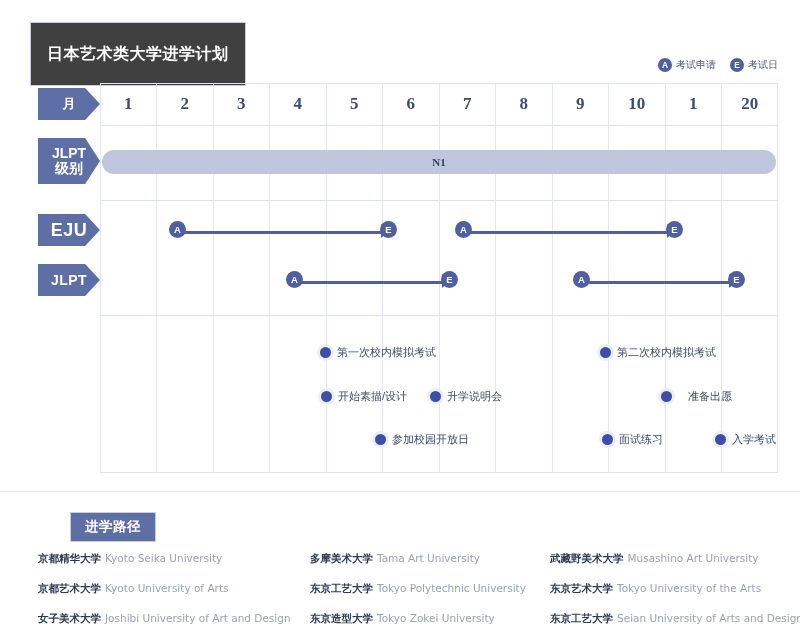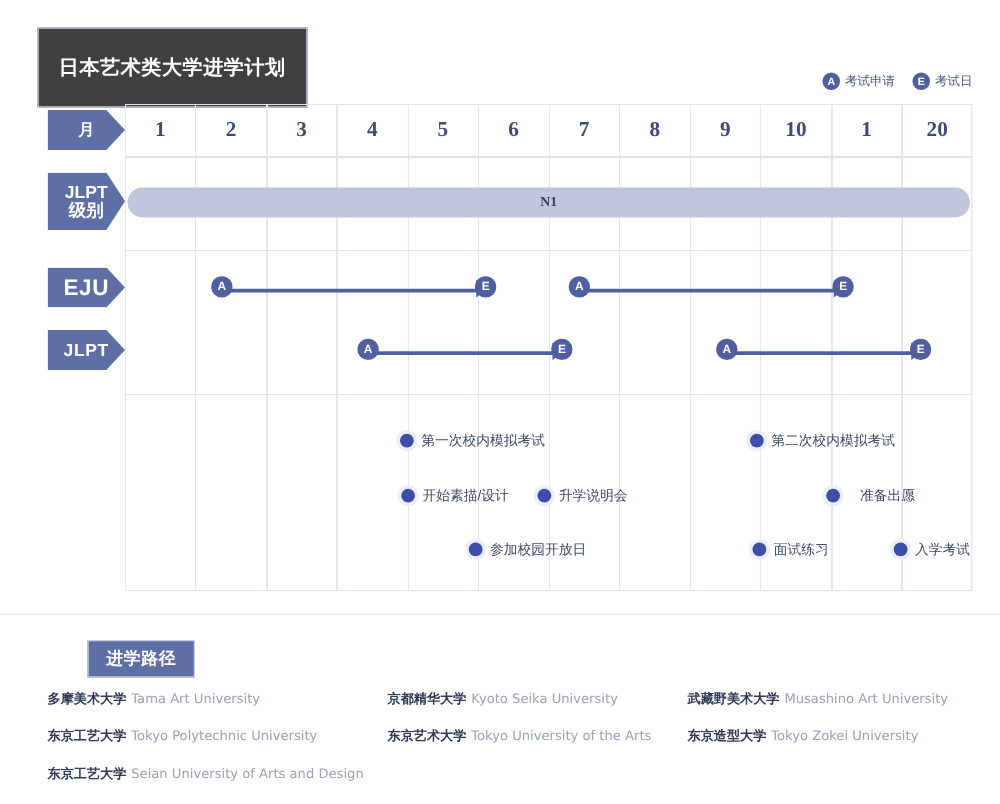--- a/index.html
+++ b/index.html
@@ -281,33 +281,39 @@
   </div>
 
 </div>
 
 <div class="sep"></div>
 
 <div class="sec-banner">进学路径</div>
 
 <div class="uni-grid">
   <div class="uni">
+    <span class="cn">京都精华大学</span><span class="en">Kyoto Seika University</span>
+  </div>
+  <div class="uni">
     <span class="cn">多摩美术大学</span><span class="en">Tama Art University</span>
   </div>
   <div class="uni">
-    <span class="cn">京都精华大学</span><span class="en">Kyoto Seika University</span>
-  </div>
-  <div class="uni">
     <span class="cn">武藏野美术大学</span><span class="en">Musashino Art University</span>
   </div>
   <div class="uni">
+    <span class="cn">京都艺术大学</span><span class="en">Kyoto University of Arts</span>
+  </div>
+  <div class="uni">
     <span class="cn">东京工艺大学</span><span class="en">Tokyo Polytechnic University</span>
   </div>
   <div class="uni">
     <span class="cn">东京艺术大学</span><span class="en">Tokyo University of the Arts</span>
   </div>
   <div class="uni">
+    <span class="cn">女子美术大学</span><span class="en">Joshibi University of Art and Design</span>
+  </div>
+  <div class="uni">
     <span class="cn">东京造型大学</span><span class="en">Tokyo Zokei University</span>
   </div>
   <div class="uni">
     <span class="cn">东京工艺大学</span><span class="en">Seian University of Arts and Design</span>
   </div>
 </div>
 
 </body></html>

